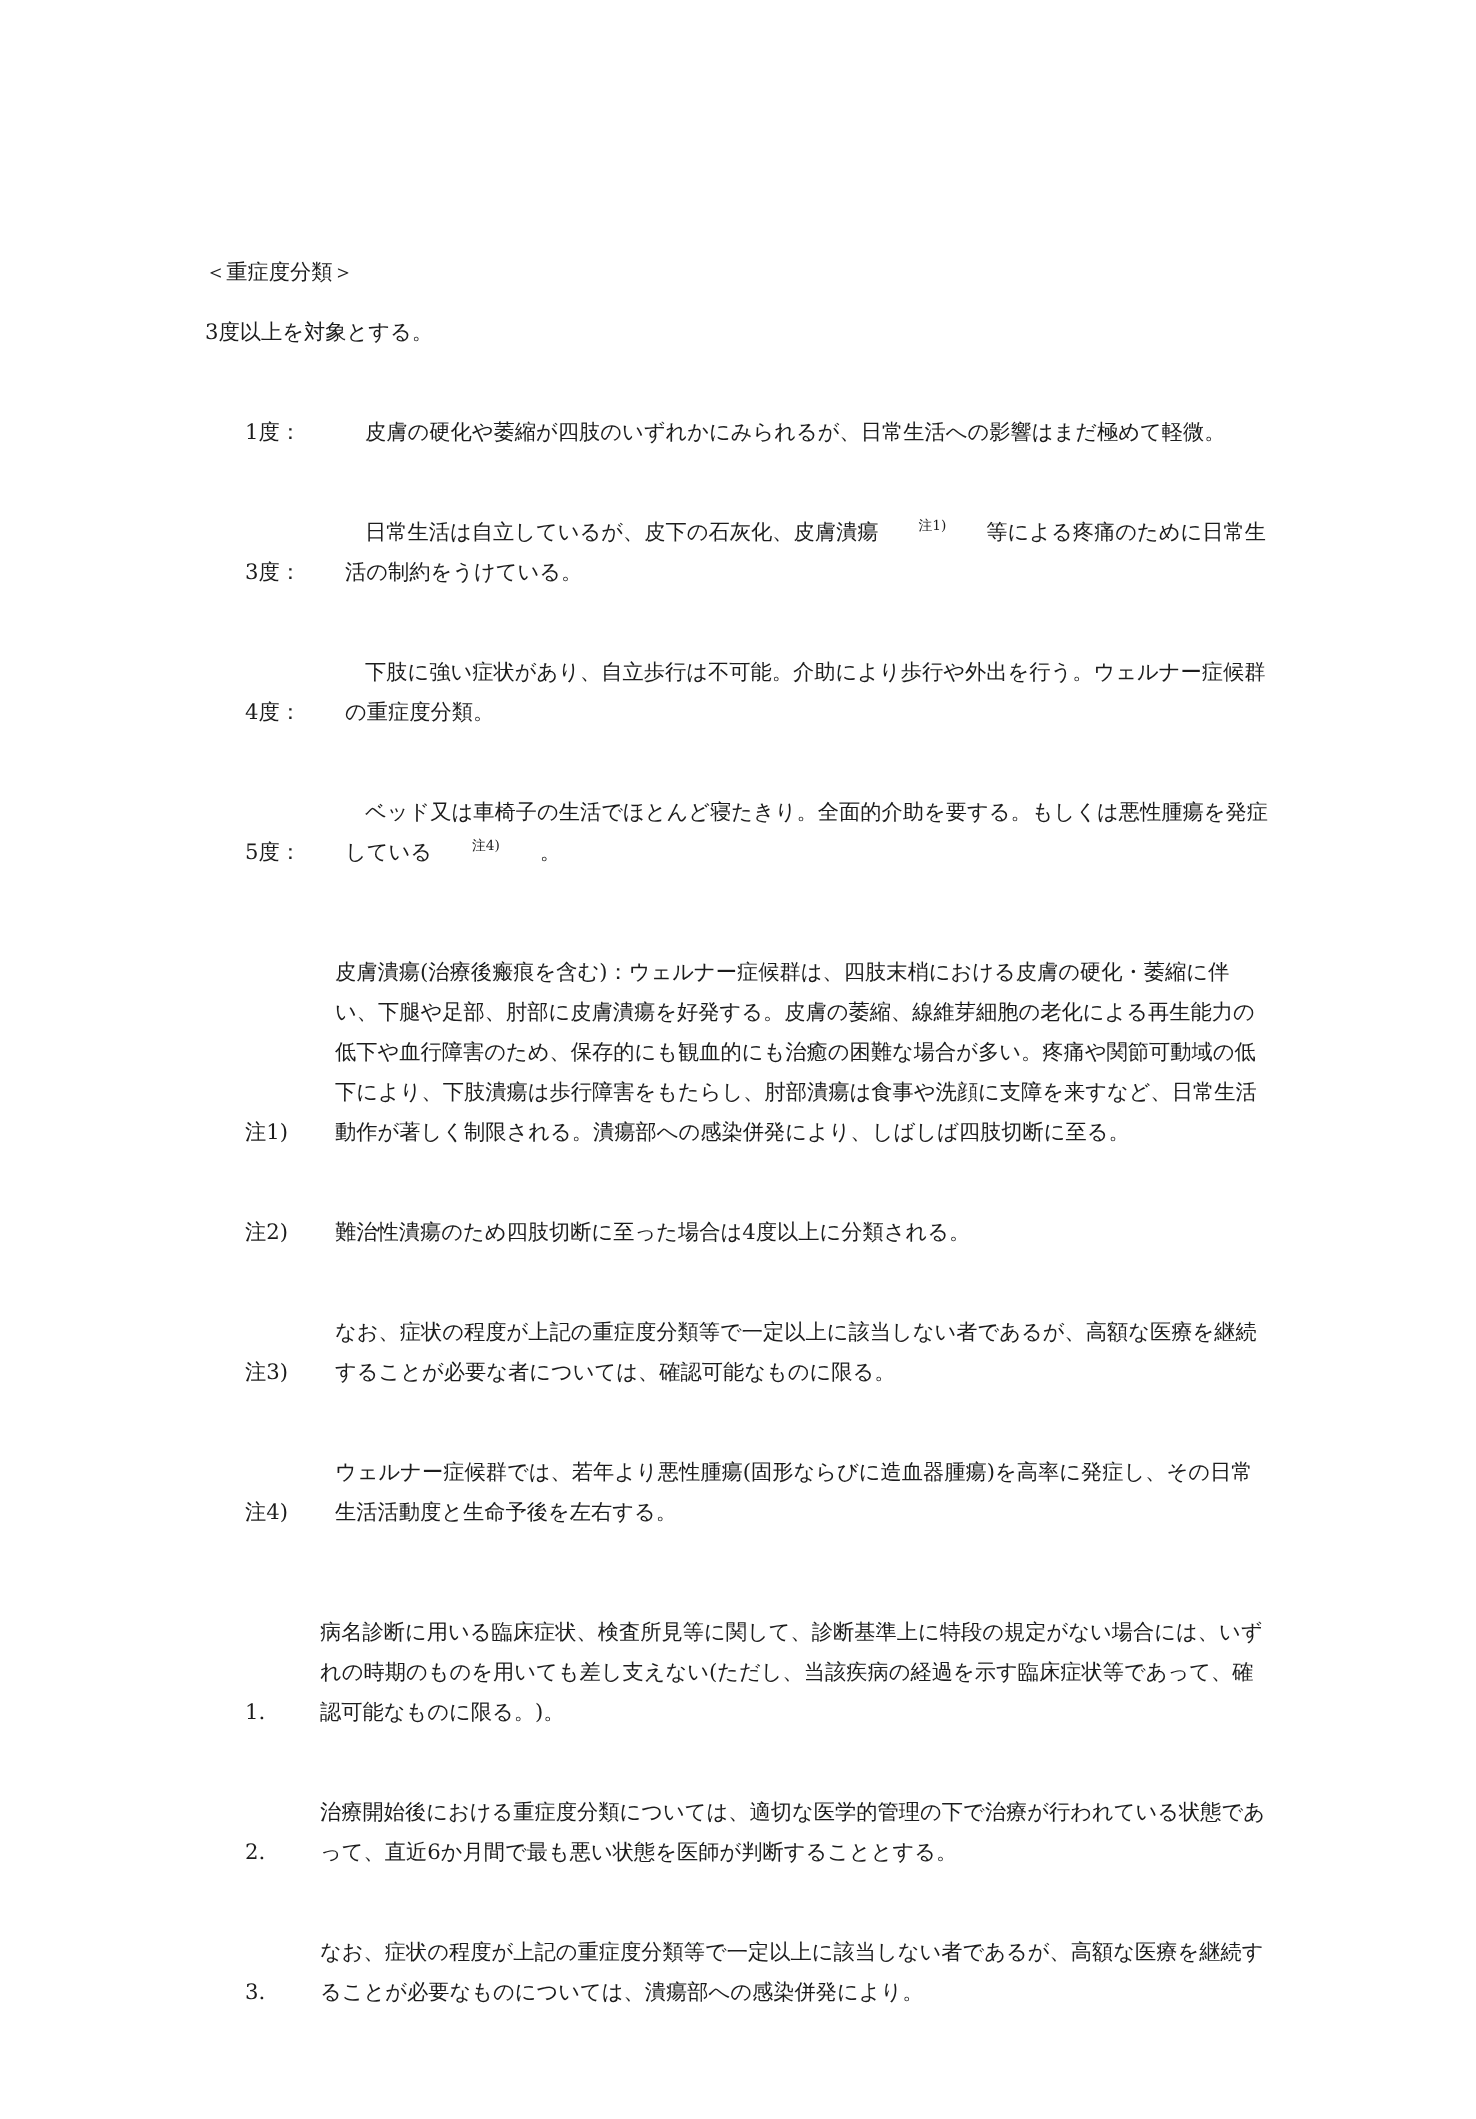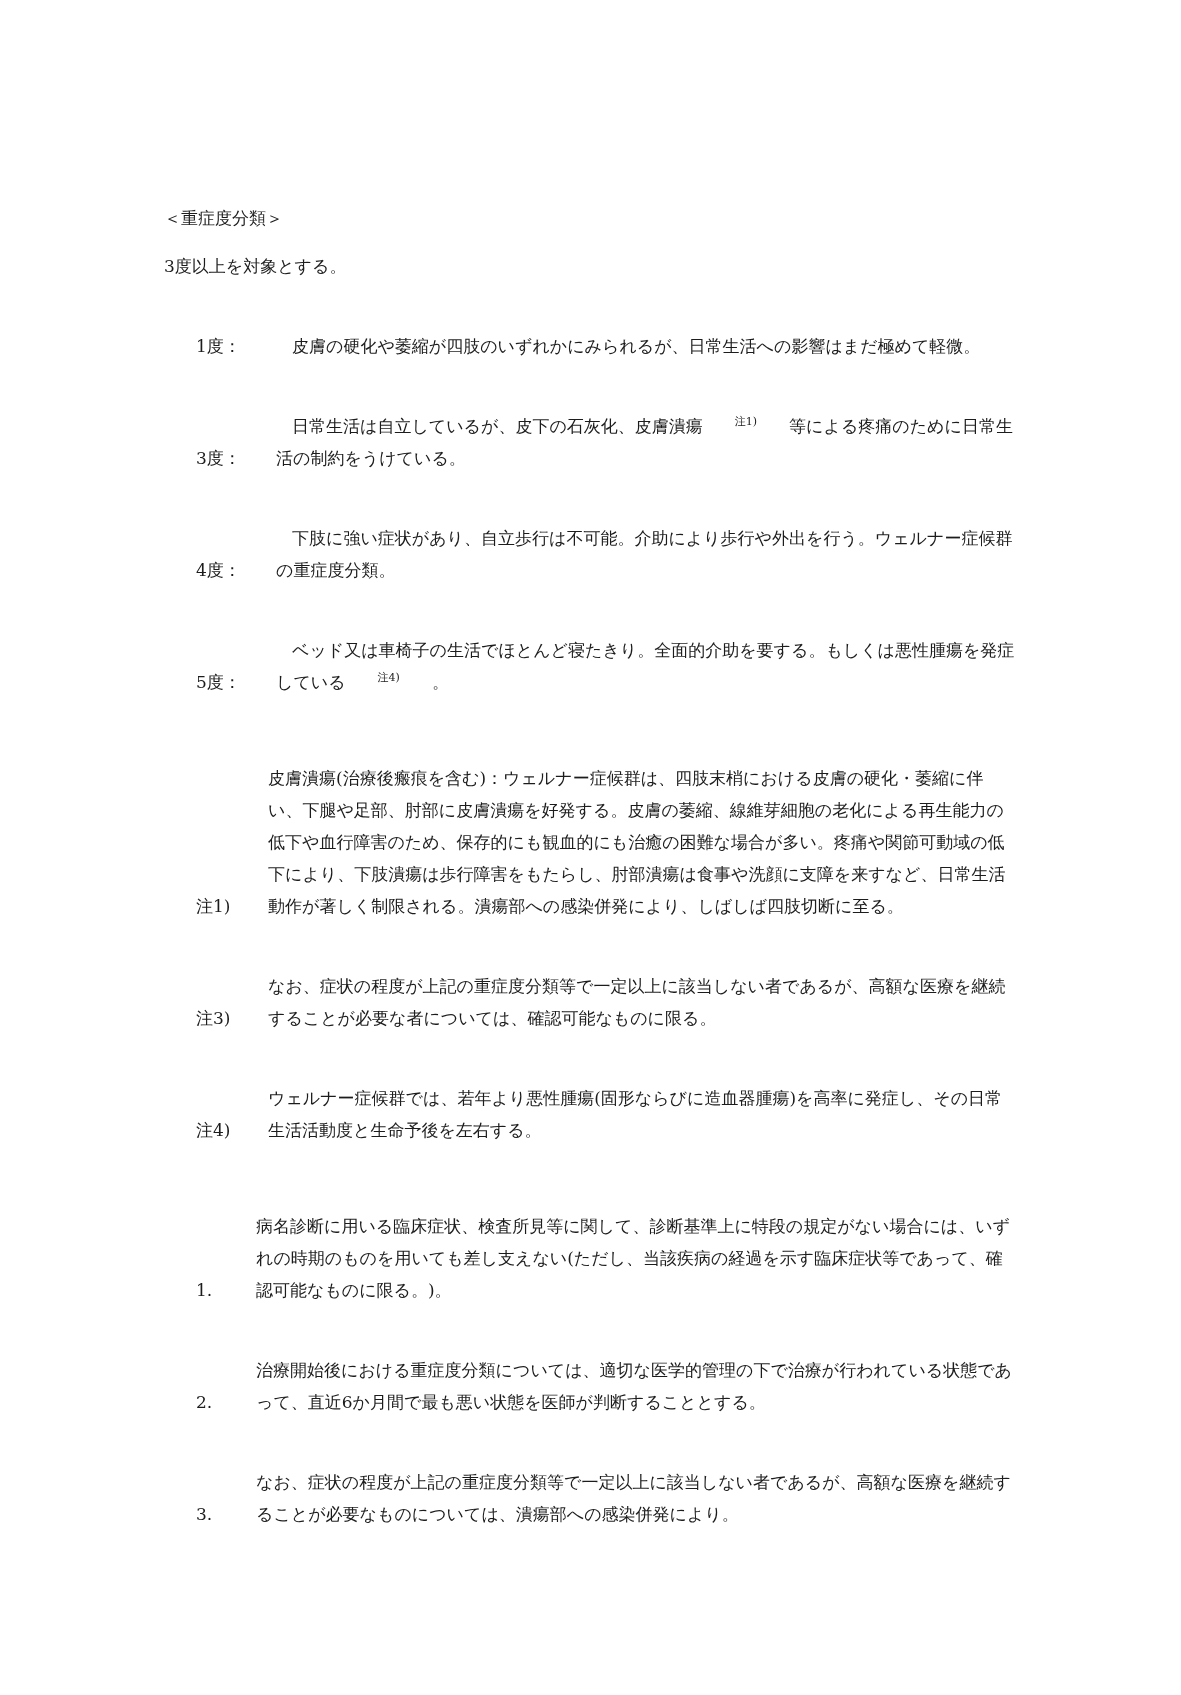--- a/index.html
+++ b/index.html
@@ -65,20 +65,24 @@
 
   </div>
 
   <div class="notes">
 
     <div class="hang note">
       <span class="label">注1)</span>
       <div class="body">皮膚潰瘍(治療後瘢痕を含む)：ウェルナー症候群は、四肢末梢における皮膚の硬化・萎縮に伴い、下腿や足部、肘部に皮膚潰瘍を好発する。皮膚の萎縮、線維芽細胞の老化による再生能力の低下や血行障害のため、保存的にも観血的にも治癒の困難な場合が多い。疼痛や関節可動域の低下により、下肢潰瘍は歩行障害をもたらし、肘部潰瘍は食事や洗顔に支障を来すなど、日常生活動作が著しく制限される。潰瘍部への感染併発により、しばしば四肢切断に至る。</div>
     </div>
 
+    <div class="hang note">
+      <span class="label">注2)</span>
+      <div class="body">難治性潰瘍のため四肢切断に至った場合は4度以上に分類される。</div>
+    </div>
 
     <div class="hang note">
       <span class="label">注3)</span>
       <div class="body">なお、症状の程度が上記の重症度分類等で一定以上に該当しない者であるが、高額な医療を継続することが必要な者については、確認可能なものに限る。</div>
     </div>
 
     <div class="hang note">
       <span class="label">注4)</span>
       <div class="body">ウェルナー症候群では、若年より悪性腫瘍(固形ならびに造血器腫瘍)を高率に発症し、その日常生活活動度と生命予後を左右する。</div>
     </div>

